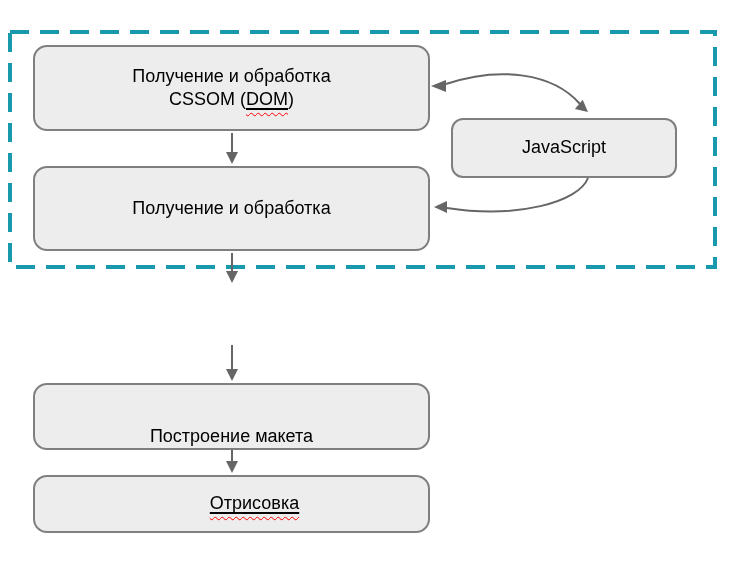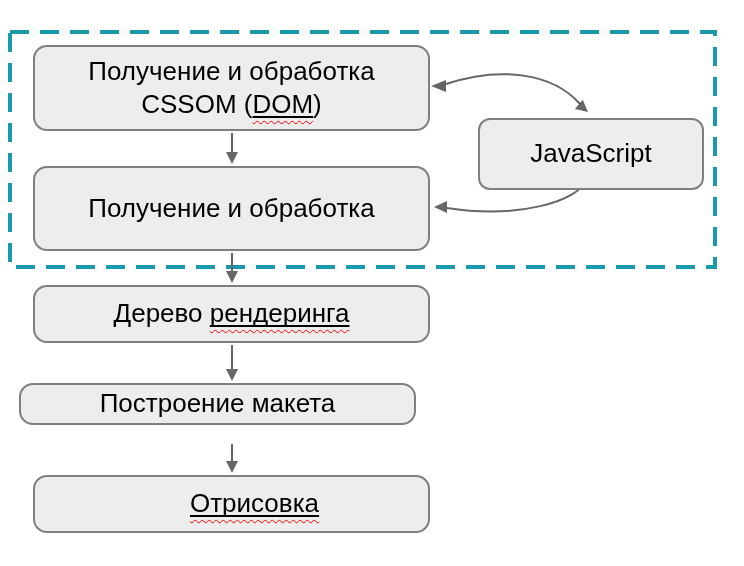--- a/index.html
+++ b/index.html
@@ -40,29 +40,29 @@
     position: absolute;
     z-index: 2;
     background: #ededed;
     border: 2px solid #7f7f7f;
     border-radius: 14px;
     display: flex;
     flex-direction: column;
     align-items: center;
     justify-content: center;
     text-align: center;
-    font-size: 26px;
+    font-size: 18px;
     line-height: 1.28;
     color: #000000;
   }
   .node-fetch-html { left: 33px; top: 45px;  width: 397px; height: 86px; }
   .node-fetch-css  { left: 33px; top: 166px; width: 397px; height: 85px; }
-  .node-javascript { left: 478px; top: 118px; width: 226px; height: 72px; border-radius: 12px; }
+  .node-javascript { left: 451px; top: 118px; width: 226px; height: 60px; border-radius: 12px; }
   .node-render-tree{ left: 33px; top: 285px; width: 397px; height: 58px; }
-  .node-layout     { left: 19px; top: 383px; width: 397px; height: 42px; }
+  .node-layout     { left: 33px; top: 383px; width: 397px; height: 67px; justify-content: flex-end; }
   .node-paint      { left: 33px; top: 475px; width: 397px; height: 58px; padding-left: 46px; }
   
   .u {
     text-decoration: underline solid #000000;
     text-decoration-thickness: 2px;
     text-underline-offset: 3px;
     text-decoration-skip-ink: none;
   }
   
   .w {
@@ -119,23 +119,20 @@
   </div>
 
   <div class="node node-javascript">
     <div>JavaScript</div>
   </div>
 
   <div class="node node-fetch-css">
     <div>Получение и обработка</div>
   </div>
 
-  <div class="node node-render-tree">
-    <div><span>Дерево </span><span class="u"><span class="w">рендеринга</span></span></div>
-  </div>
 
   <div class="node node-layout">
     <div>Построение макета</div>
   </div>
 
   <div class="node node-paint">
     <div><span class="u"><span class="w">Отрисовка</span></span></div>
   </div>
 
 </div>

